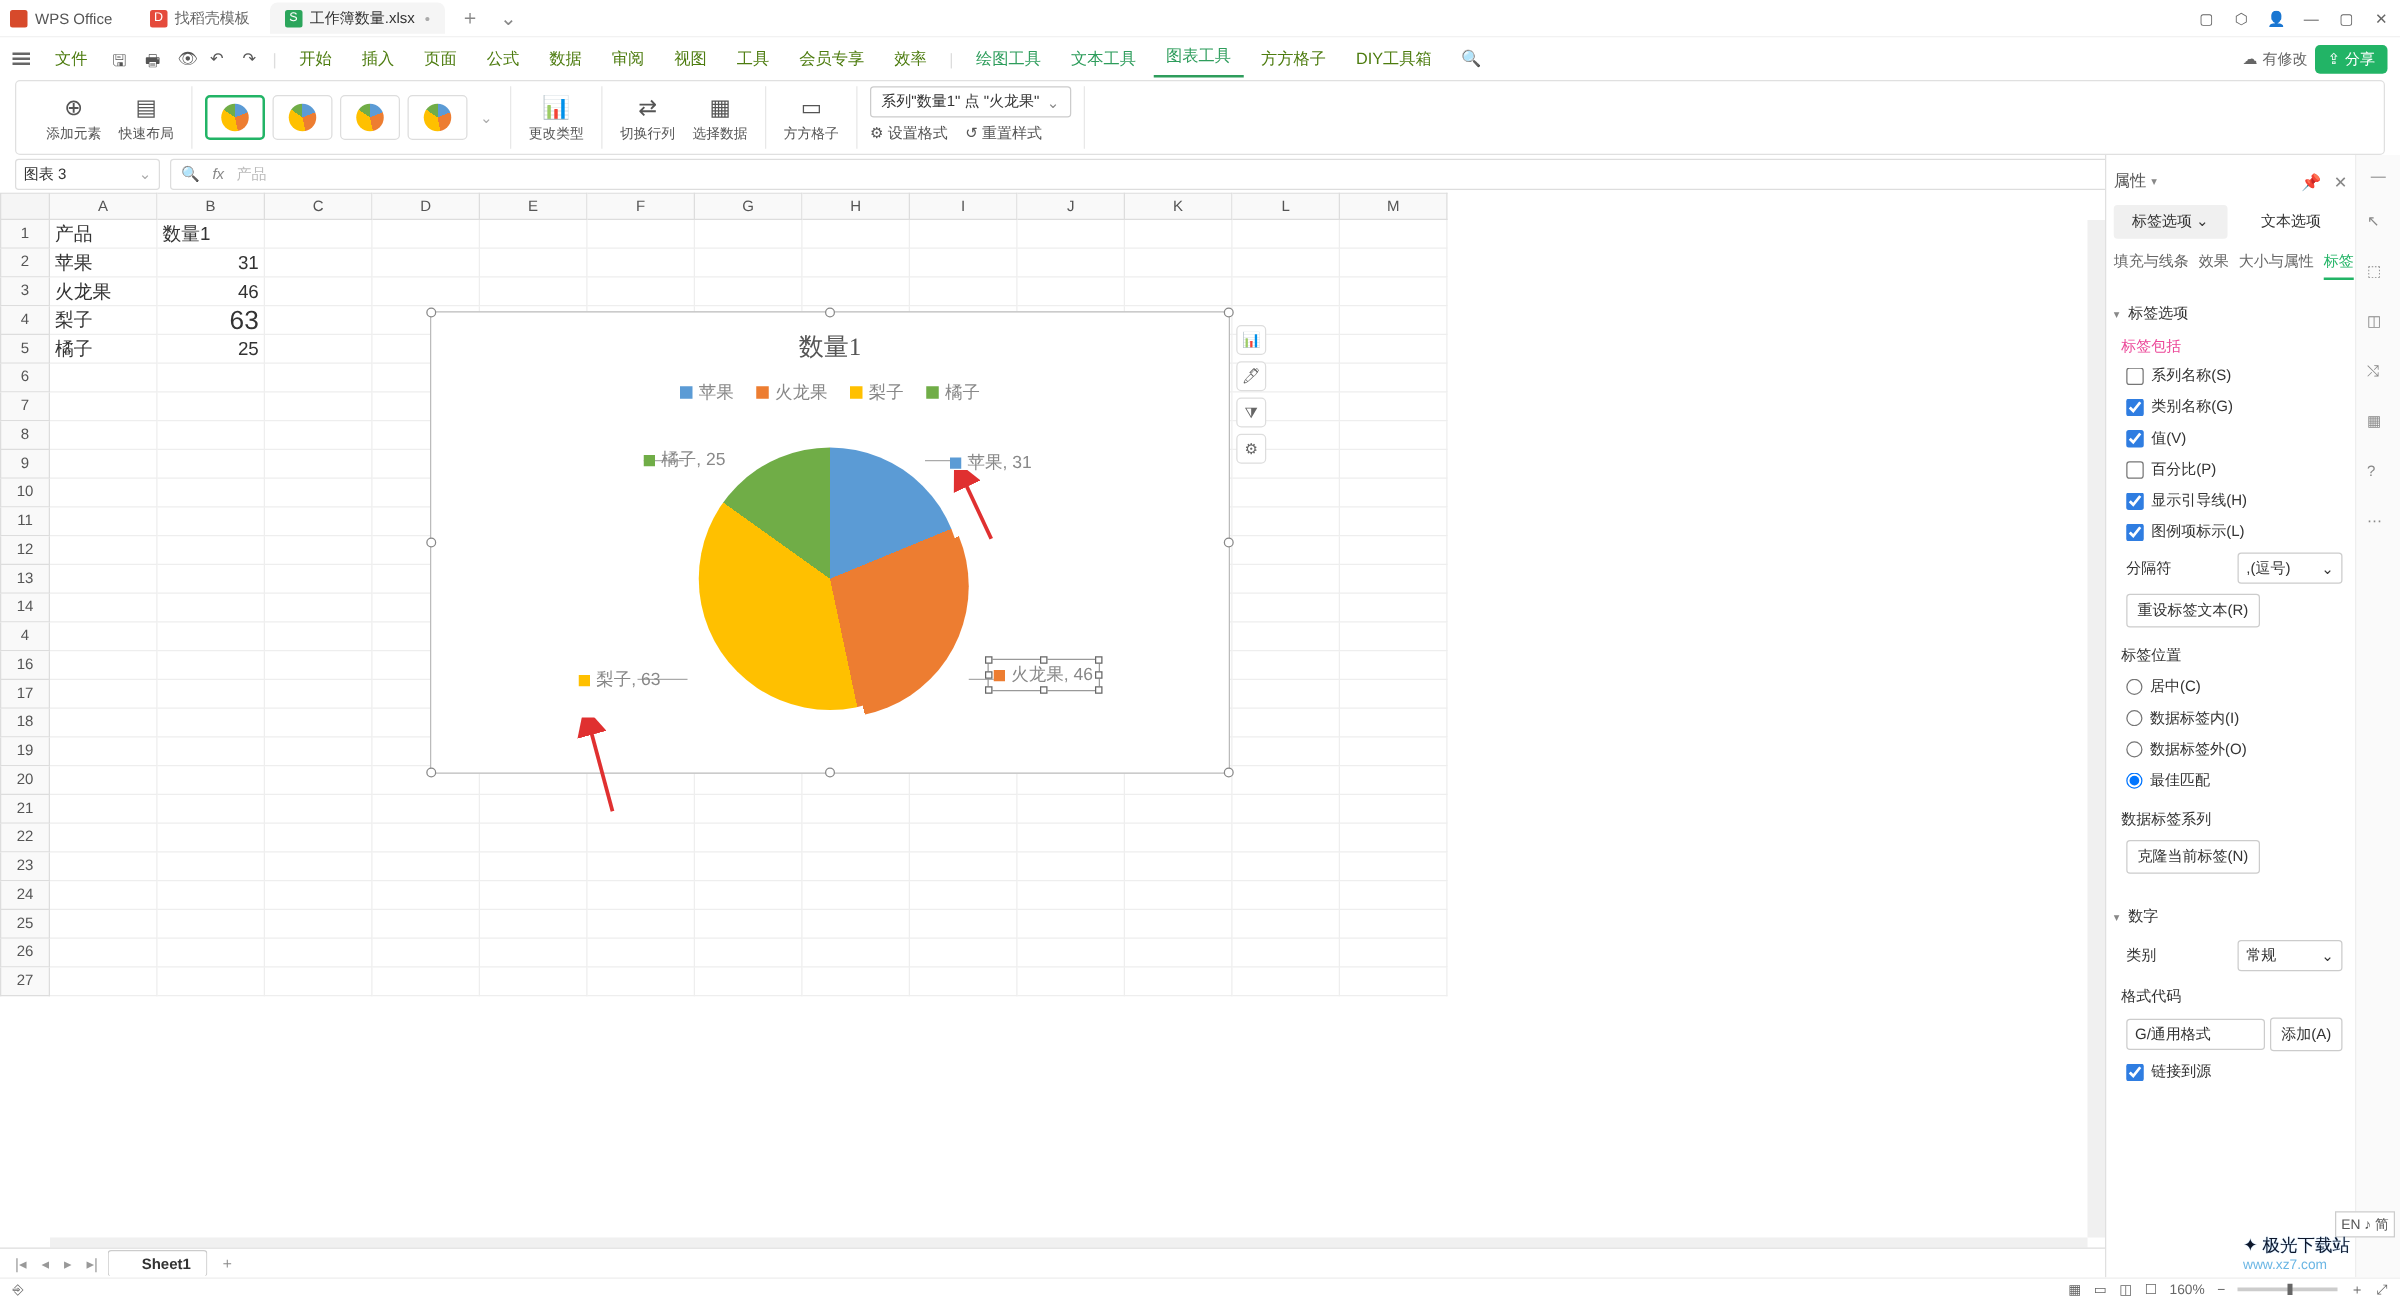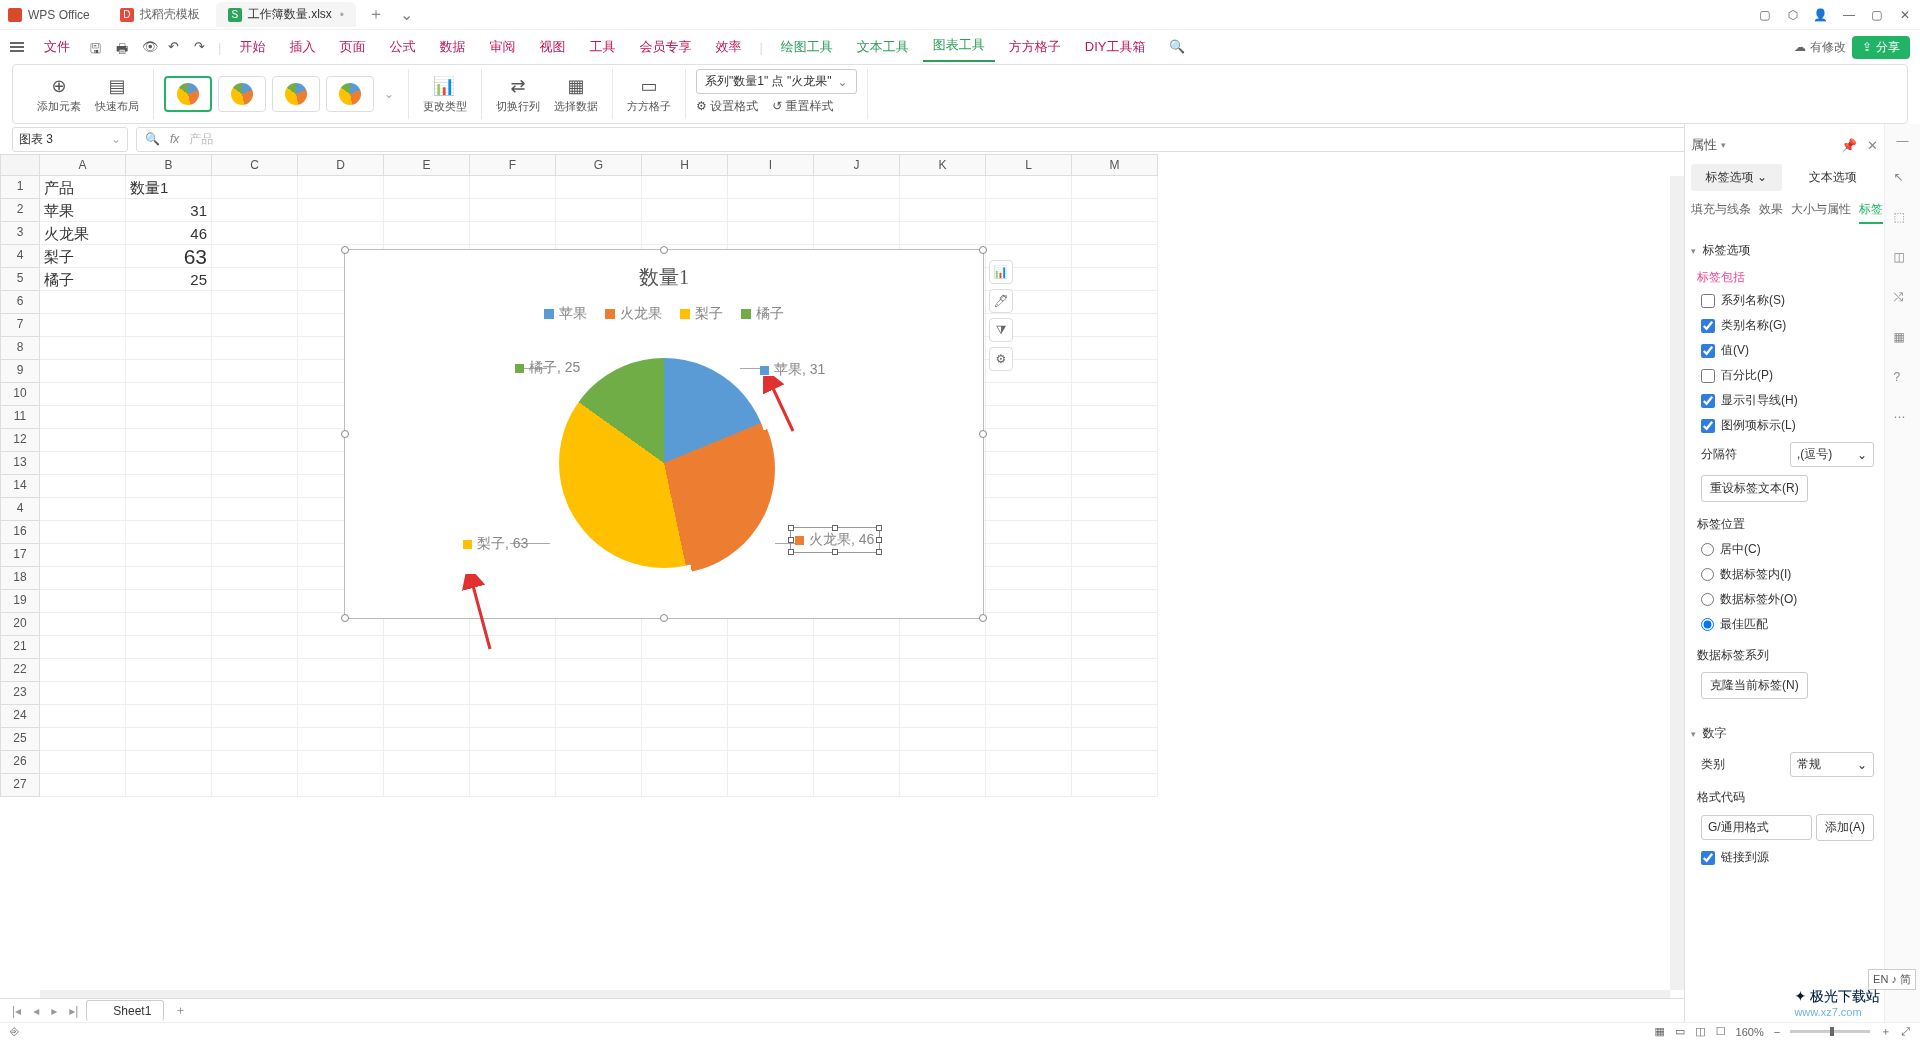--- a/index.html
+++ b/index.html
@@ -15,21 +15,21 @@
   .tab-close { margin-left: 8px; color: #aaa; }
   .tab-icon { width: 14px; height: 14px; border-radius: 2px; margin-right: 6px; display: inline-flex; align-items: center; justify-content: center; font-size: 10px; color: #fff; }
   .tab-icon.red { background: #e54b3c; }
   .tab-icon.green { background: #2ba55b; }
   .tab-plus { color: #888; font-size: 16px; padding: 0 8px; cursor: pointer; }
   .titlebar-right { margin-left: auto; display: flex; align-items: center; gap: 14px; }
   .win-btn { width: 14px; height: 14px; color: #666; cursor: pointer; display: flex; align-items: center; justify-content: center; }
   
   
   .menubar { height: 34px; display: flex; align-items: center; padding: 0 10px; background: #fff; font-size: 13px; gap: 4px; }
-  .menu-item { padding: 4px 10px; cursor: pointer; color: #be185d; }
+  .menu-item { padding: 4px 10px; cursor: pointer; color: #4d7c0f; }
   .menu-sep { color: #ddd; margin: 0 4px; }
   .menu-item.green { color: #2e9d5c; }
   .menu-item.active { color: #2e9d5c; border-bottom: 2px solid #2e9d5c; padding-bottom: 6px; }
   .menu-icon { width: 16px; height: 16px; color: #555; cursor: pointer; }
   .hamb { display: flex; flex-direction: column; gap: 2px; margin-right: 6px; cursor: pointer; }
   .hamb span { width: 14px; height: 2px; background: #666; }
   .menubar-right { margin-left: auto; display: flex; align-items: center; gap: 6px; }
   .cloud-txt { font-size: 12px; color: #666; display: flex; align-items: center; gap: 4px; }
   .share-btn { background: #22b466; color: #fff; padding: 3px 10px; border-radius: 4px; font-size: 12px; display: flex; align-items: center; gap: 4px; cursor: pointer; }
   .ml-gap { display:flex; gap:10px; align-items:center; margin-left:6px; }
@@ -102,21 +102,21 @@
   .btn-small { border: 1px solid #ccc; padding: 4px 8px; border-radius: 3px; background: #fff; font-size: 12px; cursor: pointer; }
   
   
   .icon-strip { position: absolute; right: 0; top: 124px; bottom: 18px; width: 36px; background: #fafafa; border-left: 1px solid #eee; display: flex; flex-direction: column; align-items: center; padding-top: 10px; gap: 22px; color: #888; }
   .strip-ic { width: 18px; height: 18px; cursor: pointer; }
   
   
   .sheet-tabs { position: absolute; bottom: 18px; left: 0; right: 236px; height: 24px; display: flex; align-items: center; border-top: 1px solid #ddd; background: #fff; padding: 0 8px; font-size: 12px; gap: 4px; }
   .nav-arr { color: #999; padding: 0 4px; cursor: pointer; }
   .sheet-tab { padding: 3px 12px; border-radius: 3px; cursor: pointer; }
-  .sheet-tab.active { background: #fff; border: 1px solid #ccc; border-bottom: none; font-weight: 400; padding-left: 26px; }
+  .sheet-tab.active { background: #fff; border: 1px solid #ccc; border-bottom: none; font-weight: 700; padding-left: 26px; }
   .sheet-plus { color: #888; padding: 0 6px; cursor: pointer; }
   
   
   .statusbar { position: absolute; bottom: 0; left: 0; right: 0; height: 18px; background: #fff; border-top: 1px solid #eee; display: flex; align-items: center; padding: 0 10px; font-size: 11px; color: #666; gap: 10px; }
   .status-right { margin-left: auto; display: flex; align-items: center; gap: 10px; }
   .zoom-slider { width: 80px; height: 3px; background: #ccc; position: relative; }
   .zoom-thumb { position: absolute; left: 50%; top: -3px; width: 4px; height: 9px; background: #666; }
   
   
   .watermark { position: absolute; right: 40px; bottom: 22px; font-size: 12px; color: #4fa0dd; }

